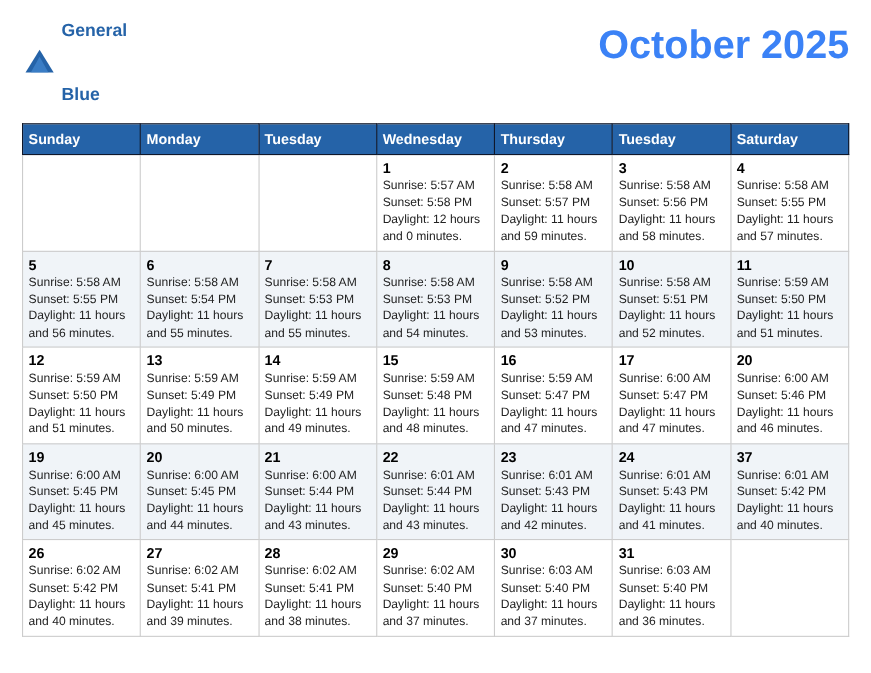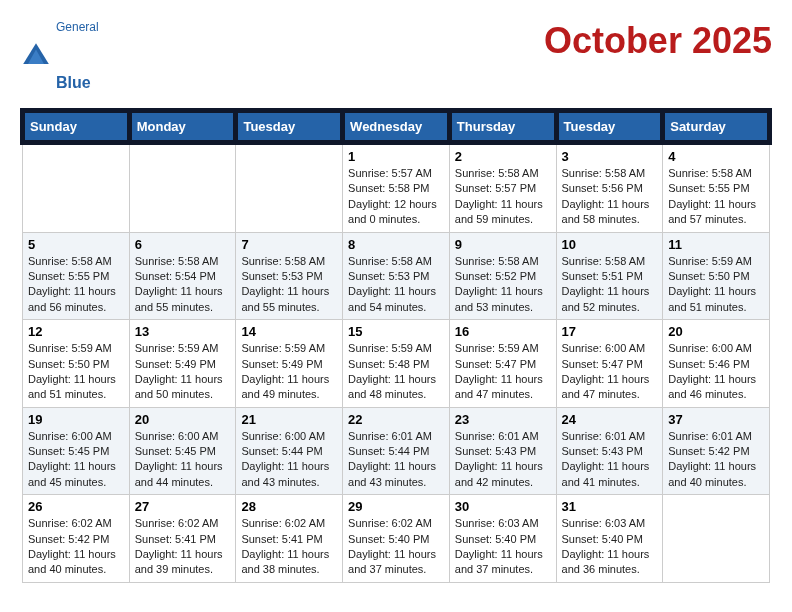--- a/index.html
+++ b/index.html
@@ -24,41 +24,41 @@
     .logo-icon {
       width: 32px;
       height: 32px;
     }
     .title-area {
       text-align: right;
     }
     .month-title {
       font-size: 36px;
       font-weight: bold;
-      color: #b91c1c;
+      color: #3b82f6;
     }
     .location {
       font-size: 16px;
       color: #444;
     }
     .calendar-table {
       width: 100%;
       border-collapse: collapse;
       font-size: 11px;
     }
     .calendar-table thead tr {
       background-color: #2563a8;
       color: #fff;
     }
     .calendar-table thead th {
       padding: 6px 5px;
       text-align: left;
       font-size: 13px;
       font-weight: bold;
-      border: 5px solid #0f172a;
+      border: 1px solid #0f172a;
     }
     .calendar-table tbody tr {
       vertical-align: top;
     }
     .calendar-table tbody tr:nth-child(odd) {
       background-color: #fff;
     }
     .calendar-table tbody tr:nth-child(even) {
       background-color: #f0f4f8;
     }
@@ -86,21 +86,21 @@
 </head>
 <body>
 
 <div class="header-area">
   <div class="logo">
     <svg class="logo-icon" viewBox="0 0 40 40">
       <polygon points="20,4 36,30 4,30" fill="#2563a8"></polygon>
       <polygon points="20,12 30,30 10,30" fill="#4a90d9" opacity="0.6"></polygon>
     </svg>
     <div>
-      <div style="font-size:12px;font-weight:normal;color:#2563a8;">General</div>
+      <div style="font-size:16px;font-weight:bold;color:#2563a8;">General</div>
       <div style="font-size:16px;font-weight:bold;color:#2563a8;margin-top:40px;">Blue</div>
     </div>
   </div>
   <div class="title-area">
     <div class="month-title">October 2025</div>
   </div>
 </div>
 
 <table class="calendar-table">
   <thead>

